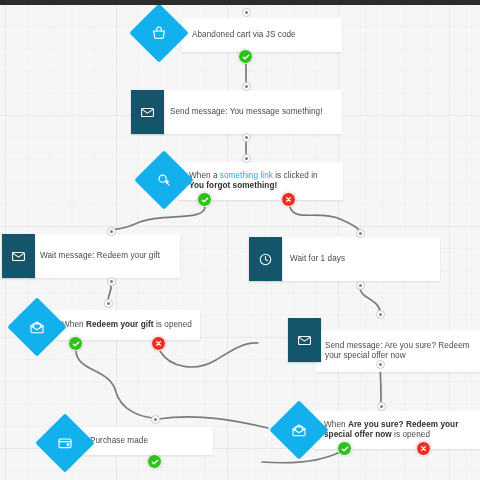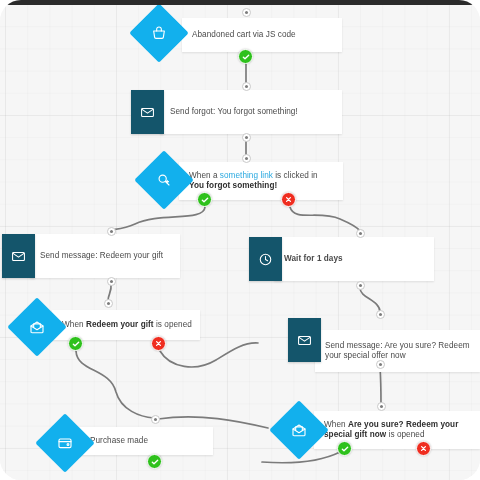--- a/index.html
+++ b/index.html
@@ -7,21 +7,20 @@
     padding: 0;
     background: #ffffff;
   }
   #canvas {
     position: relative;
     width: 480px;
     height: 480px;
     overflow: hidden;
     font-family: "Liberation Sans", sans-serif;
     background: #f7f7f7;
-    border-radius: 21px;
   }
   
   #grid {
     position: absolute;
     inset: 0;
     background-color: #f6f6f6;
     background-image:
       linear-gradient(to right, rgba(0,0,0,0.035) 1px, transparent 1px),
       linear-gradient(to bottom, rgba(0,0,0,0.035) 1px, transparent 1px),
       linear-gradient(to right, rgba(0,0,0,0.018) 1px, transparent 1px),
@@ -153,21 +152,21 @@
       <div class="dia" style="left: 138px; top: 12px; width: 42px; height: 42px;">
         <span class="dia-shape" style="background: rgb(18, 176, 237);"></span>
         <span>
           <svg class="dia-glyph" width="16" height="16" viewBox="0 0 24 24" fill="none" stroke="#ffffff" stroke-width="1.7" stroke-linecap="round" stroke-linejoin="round">
             <path d="M4 9h16l-1.4 9.2a2 2 0 0 1-2 1.8H7.4a2 2 0 0 1-2-1.8L4 9z"></path>
             <path d="M8.5 9V6.6A3.5 3.5 0 0 1 12 3a3.5 3.5 0 0 1 3.5 3.6V9"></path>
           </svg>
         </span>
       </div>
       <div class="card" style="position: absolute; left: 160px; top: 90px; width: 182px; height: 44px; z-index: 20;">
-        <div class="card-text">Send forgot: You forgot something!</div>
+        <div class="card-text">Send message: You message something!</div>
       </div>
       <div class="sq-icon" style="left: 131px; top: 90px; width: 33px; height: 44px; background: rgb(20, 85, 107);">
         <span>
           <svg class="dia-glyph" width="15" height="15" viewBox="0 0 24 24" fill="none" stroke="#ffffff" stroke-width="1.7" stroke-linecap="round" stroke-linejoin="round">
             <rect x="2.5" y="5.5" width="19" height="13" rx="1.6"></rect>
             <path d="M3.2 7l8.8 6 8.8-6"></path>
           </svg>
         </span>
       </div>
       <div class="card" style="position: absolute; left: 179px; top: 162px; width: 164px; height: 38px; z-index: 20;">
@@ -177,31 +176,31 @@
         <span class="dia-shape" style="background: rgb(18, 176, 237);"></span>
         <span>
           <svg class="dia-glyph" width="16" height="16" viewBox="0 0 24 24" fill="none" stroke="#ffffff" stroke-width="1.7" stroke-linecap="round" stroke-linejoin="round">
             <circle cx="10" cy="10" r="5.4"></circle>
             <path d="M14 14l5.5 5.5"></path>
             <path d="M16.8 12.5v4M14.8 14.5h4"></path>
           </svg>
         </span>
       </div>
       <div class="card" style="position: absolute; left: 30px; top: 234px; width: 150px; height: 44px; z-index: 20;">
-        <div class="card-text">Send message: Redeem your gift</div>
+        <div class="card-text">Wait message: Redeem your gift</div>
       </div>
       <div class="sq-icon" style="left: 2px; top: 234px; width: 33px; height: 44px; background: rgb(20, 85, 107);">
         <span>
           <svg class="dia-glyph" width="15" height="15" viewBox="0 0 24 24" fill="none" stroke="#ffffff" stroke-width="1.7" stroke-linecap="round" stroke-linejoin="round">
             <rect x="2.5" y="5.5" width="19" height="13" rx="1.6"></rect>
             <path d="M3.2 7l8.8 6 8.8-6"></path>
           </svg>
         </span>
       </div>
-      <div class="card" style="position: absolute; left: 274px; top: 237px; width: 160px; height: 44px; z-index: 20; font-weight: bold;">
+      <div class="card" style="position: absolute; left: 280px; top: 237px; width: 160px; height: 44px; z-index: 20;">
         <div class="card-text">Wait for 1 days</div>
       </div>
       <div class="sq-icon" style="left: 249px; top: 237px; width: 33px; height: 44px; background: rgb(20, 85, 107);">
         <span>
           <svg class="dia-glyph" width="15" height="15" viewBox="0 0 24 24" fill="none" stroke="#ffffff" stroke-width="1.7" stroke-linecap="round" stroke-linejoin="round">
             <circle cx="12" cy="12" r="8.4"></circle>
             <path d="M12 7.3V12l3.4 2"></path>
           </svg>
         </span>
       </div>
@@ -236,21 +235,21 @@
         <span class="dia-shape" style="background: rgb(18, 176, 237);"></span>
         <span>
           <svg class="dia-glyph" width="16" height="16" viewBox="0 0 24 24" fill="none" stroke="#ffffff" stroke-width="1.7" stroke-linecap="round" stroke-linejoin="round">
             <rect x="3" y="6" width="18" height="13" rx="2"></rect>
             <path d="M3 10h18"></path>
             <circle cx="16.5" cy="14.2" r="1.4"></circle>
           </svg>
         </span>
       </div>
       <div class="card" style="position: absolute; left: 314px; top: 411px; width: 166px; height: 38px; z-index: 20;">
-        <div class="card-text">When <b>Are you sure? Redeem your special gift now</b> is opened</div>
+        <div class="card-text">When <b>Are you sure? Redeem your special offer now</b> is opened</div>
       </div>
       <div class="dia" style="left: 278px; top: 409px; width: 42px; height: 42px;">
         <span class="dia-shape" style="background: rgb(18, 176, 237);"></span>
         <span>
           <svg class="dia-glyph" width="16" height="16" viewBox="0 0 24 24" fill="none" stroke="#ffffff" stroke-width="1.7" stroke-linecap="round" stroke-linejoin="round">
             <path d="M3 10.5l9-6 9 6V19a1.6 1.6 0 0 1-1.6 1.6H4.6A1.6 1.6 0 0 1 3 19v-8.5z"></path>
             <path d="M7 12.2V7.4h10v4.8"></path>
             <path d="M3 10.6l9 5.6 9-5.6"></path>
           </svg>
         </span>

